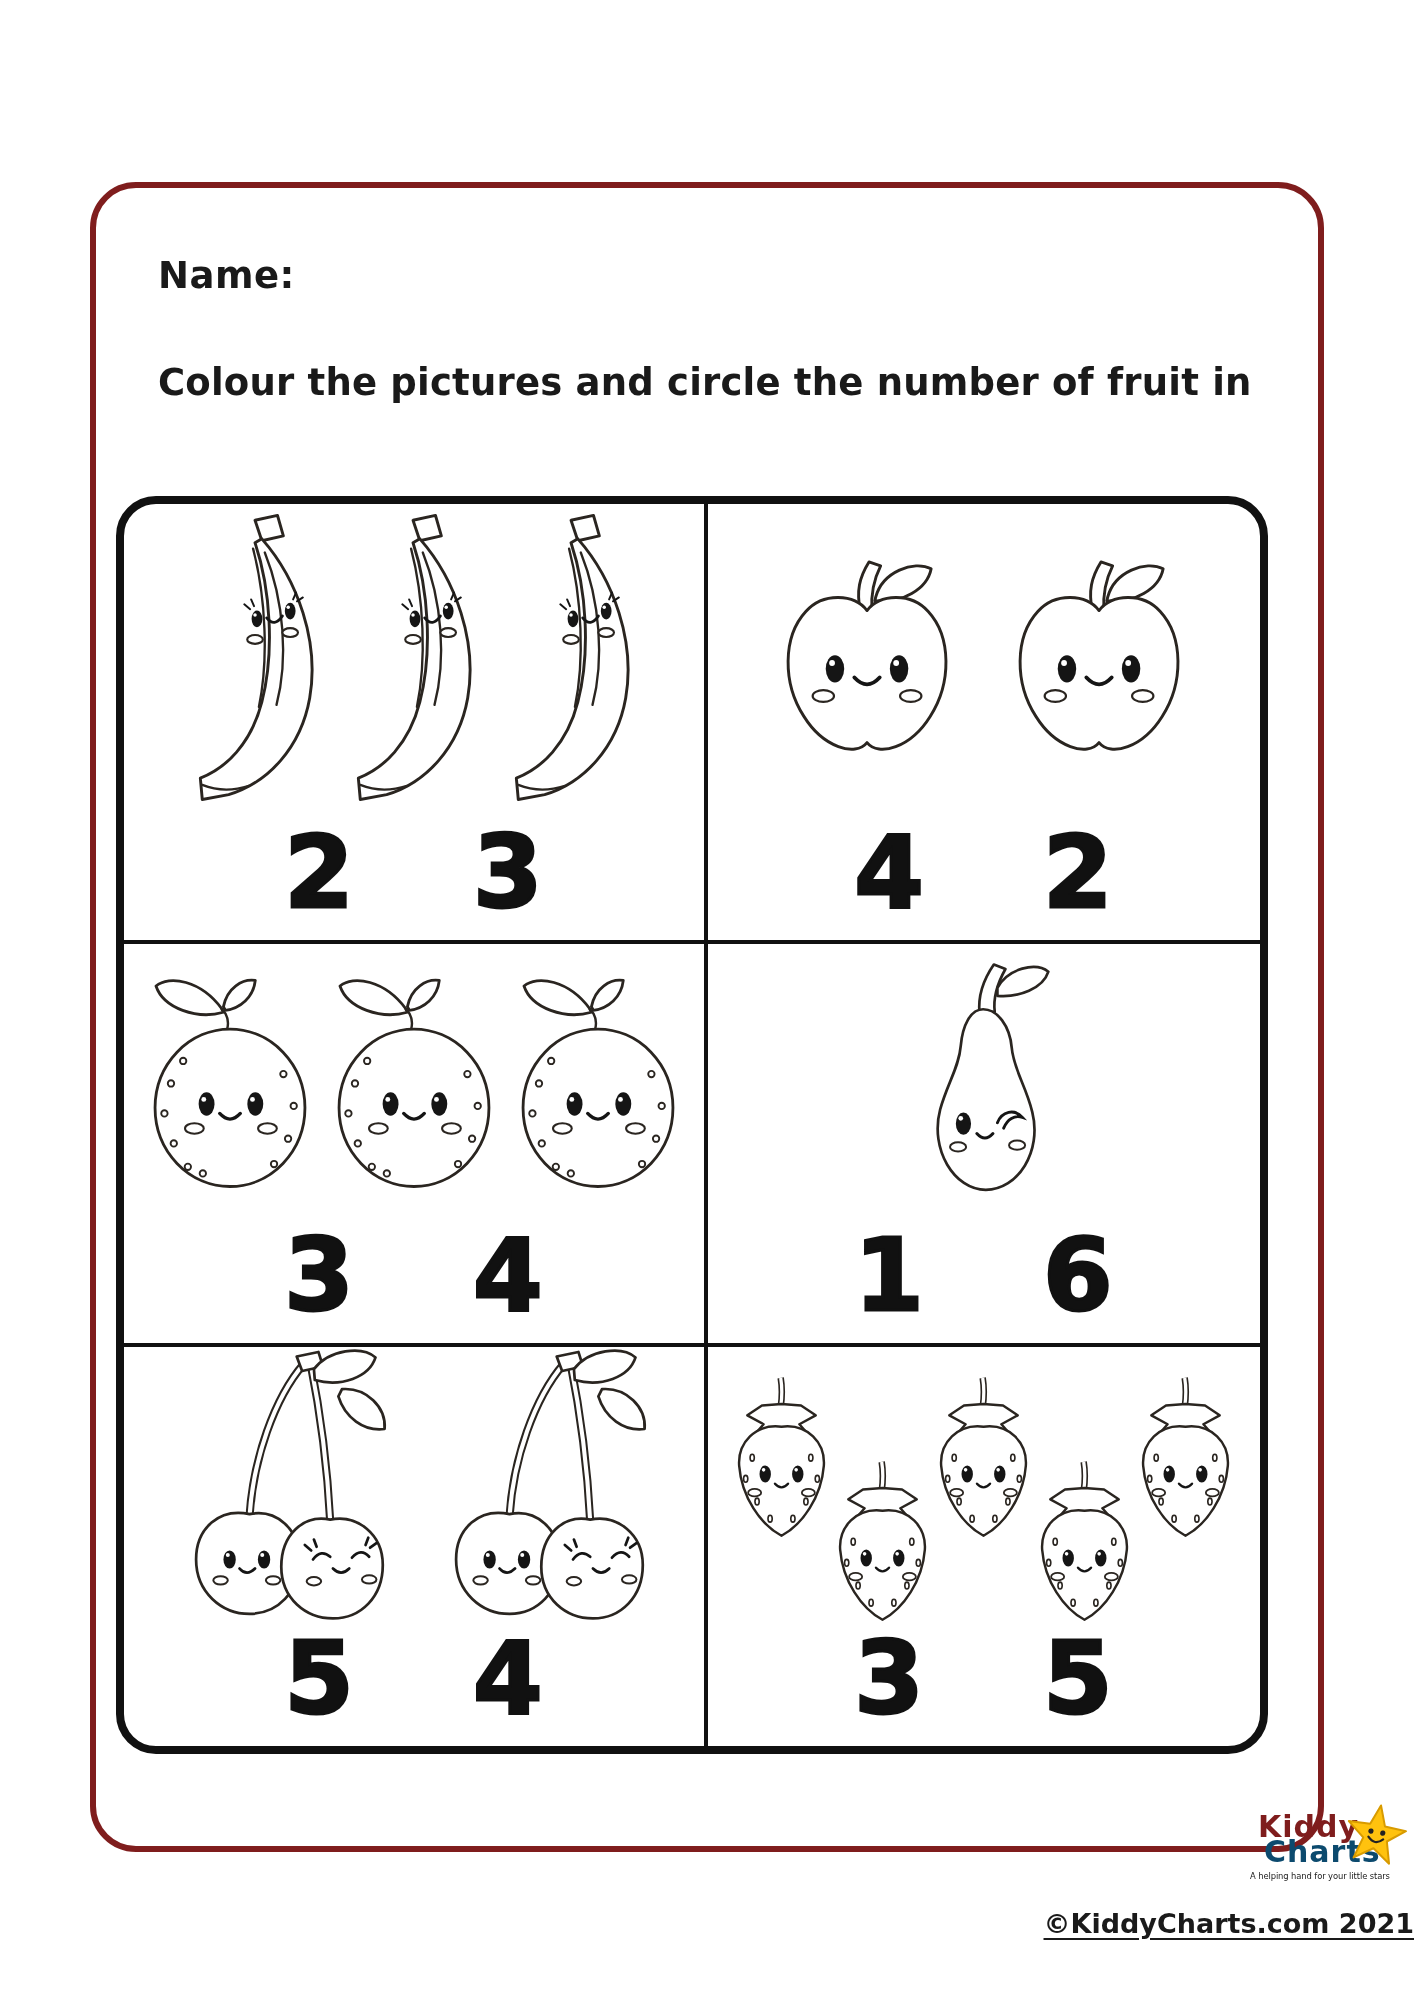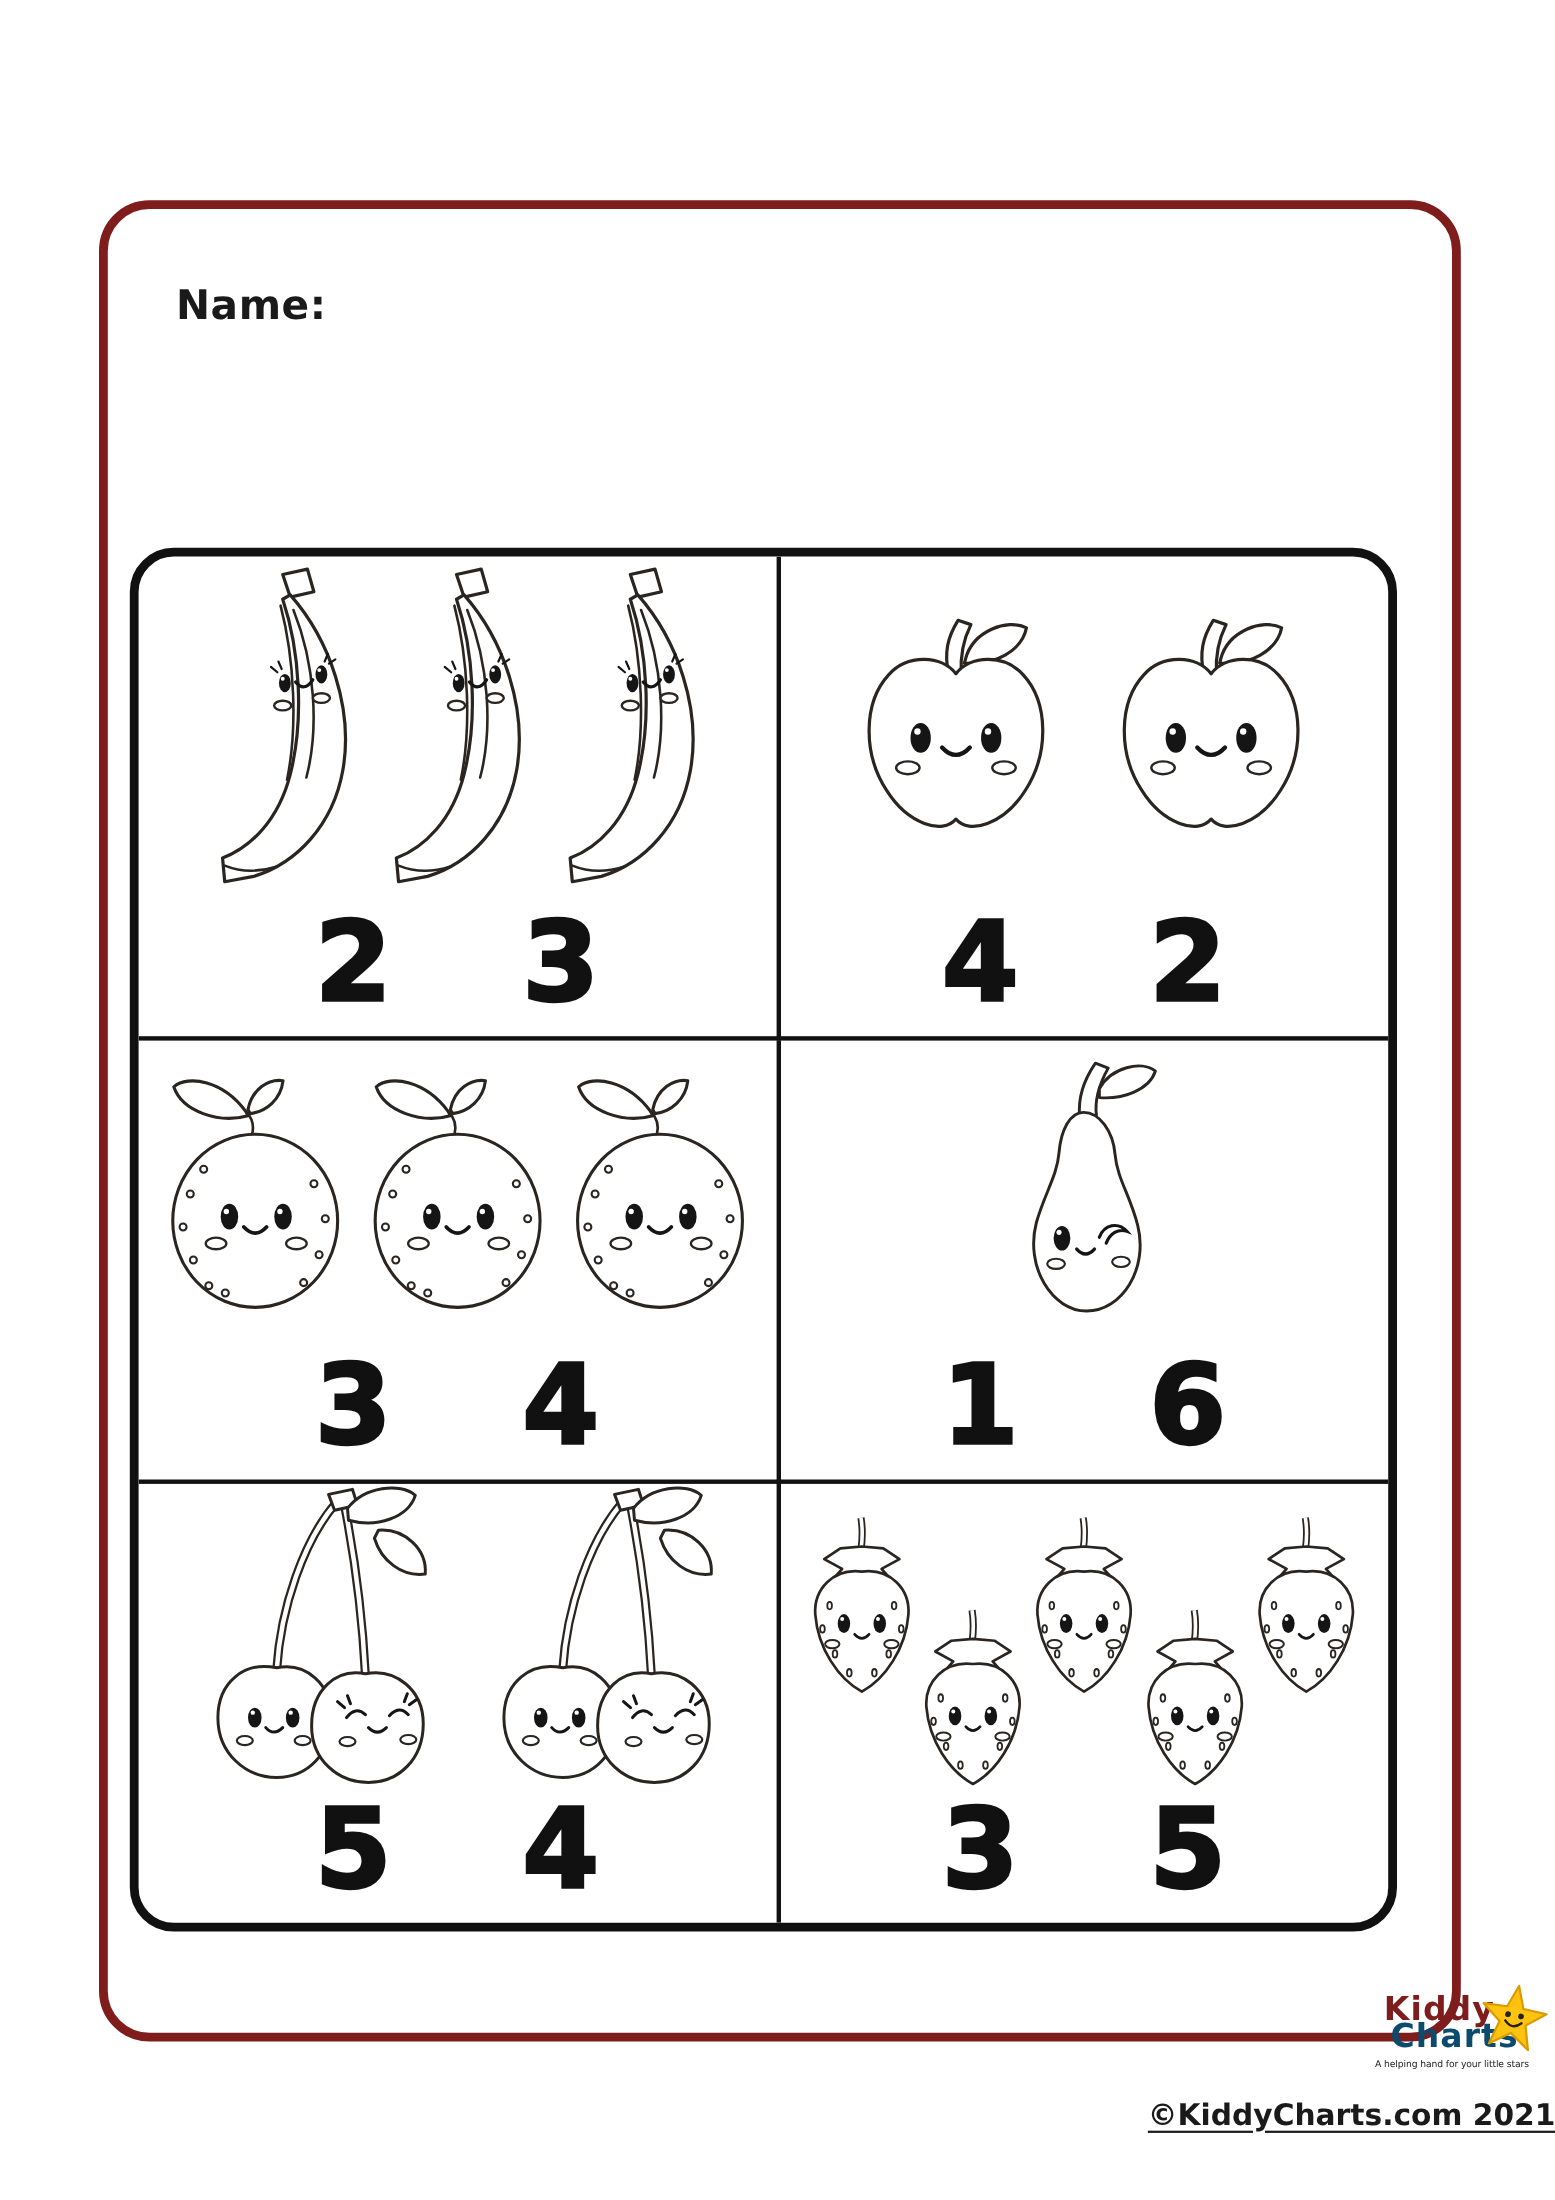--- a/index.html
+++ b/index.html
@@ -2,21 +2,21 @@
 <html><head>
 <meta charset="utf-8">
 <style>
   html,body{margin:0;padding:0;background:#ffffff;}
   .page{
     position:relative;width:1414px;height:2000px;background:#ffffff;
     font-family:"DejaVu Sans","Liberation Sans",sans-serif;color:#1a1a1a;overflow:hidden;
   }
   .card{
     position:absolute;left:90px;top:182px;width:1222px;height:1658px;
-    border:8px solid #7f1d1d;border-radius:46px;background:#fff;box-sizing:content-box;
+    border:6px solid #7f1d1d;border-radius:46px;background:#fff;box-sizing:content-box;
   }
   .name-label{position:absolute;left:62px;top:66px;font-size:37px;font-weight:700;letter-spacing:.5px;}
   .instruction{position:absolute;left:62px;top:168px;width:1110px;font-size:37px;font-weight:700;line-height:1.44;letter-spacing:.2px;}
   .grid{
     position:absolute;left:20px;top:308px;width:1152px;height:1258px;
     border:8px solid #111;border-radius:40px;overflow:hidden;
     display:grid;grid-template-columns:51.4% 48.6%;grid-template-rows:35.4% 32.5% 32.1%;
     box-sizing:border-box;background:#fff;
   }
   .cell{display:flex;flex-direction:column;min-width:0;min-height:0;}
@@ -198,21 +198,21 @@
       </g>
     </g>
   </defs>
 </svg>
 
 <div class="page">
 
   <div class="card">
     <div class="name-label">Name:</div>
     <div class="instruction">
-      <br>
+      <span>Colour the pictures and circle the number of fruit in</span><br>
     </div>
 
     <div class="grid">
 
       <div class="cell b-right b-bottom cell-bananas">
         <div class="fruits">
             <svg class="fruit fruit-banana" viewBox="0 0 170 310">
               <use href="#sym-banana" xlink:href="#sym-banana"></use>
             </svg>
             <svg class="fruit fruit-banana" viewBox="0 0 170 310">

